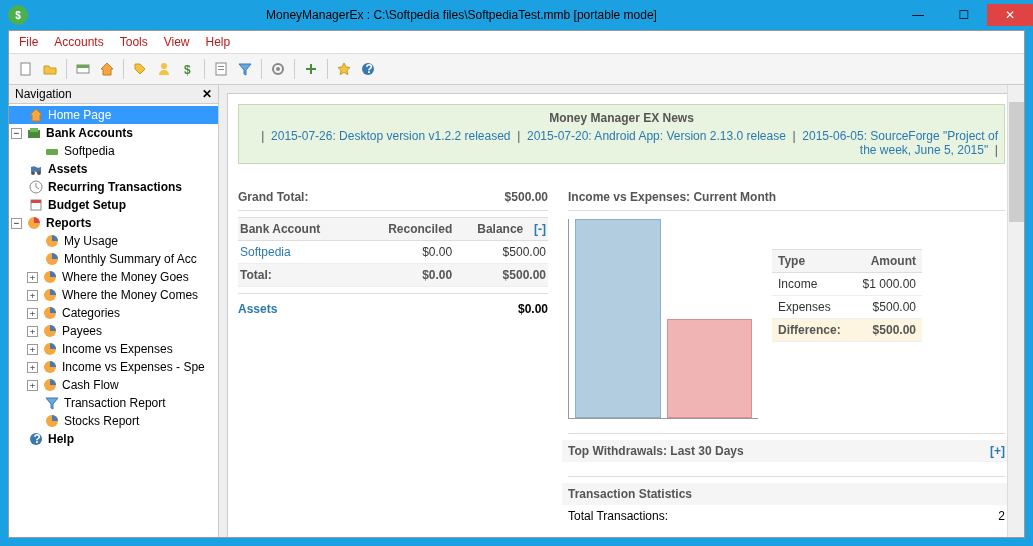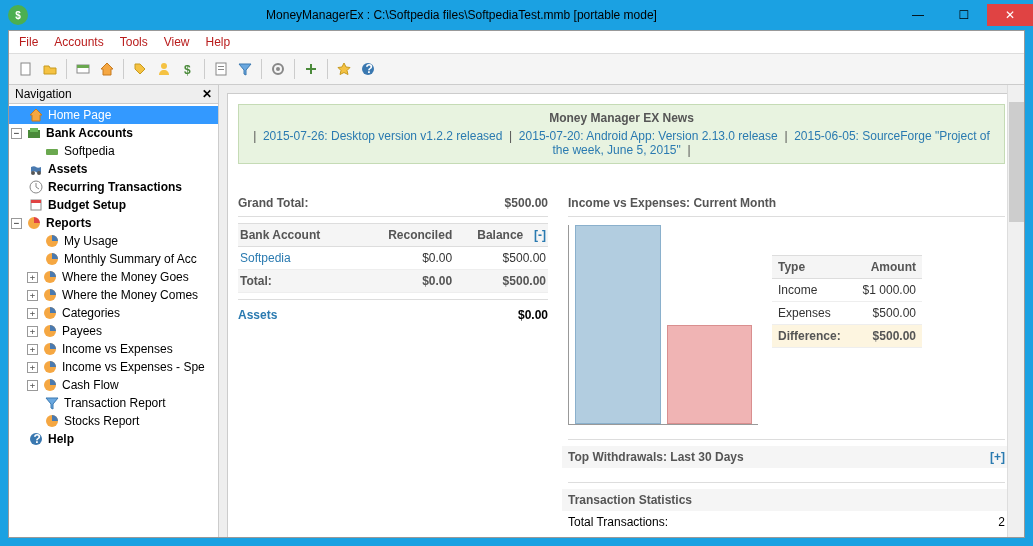--- a/index.html
+++ b/index.html
@@ -23,23 +23,23 @@
 .tree{flex:1;overflow:auto;padding:2px 0}
 .tree-item{display:flex;align-items:center;gap:4px;padding:1px 2px;white-space:nowrap;cursor:default}
 .tree-item.sel{background:#3399ff;color:#fff}
 .tree-item.bold{font-weight:bold}
 .exp{width:11px;height:11px;border:1px solid #999;display:inline-flex;align-items:center;justify-content:center;font-size:9px;line-height:1;color:#555;font-family:monospace;flex-shrink:0}
 .exp-sp{width:13px;display:inline-block;flex-shrink:0}
 .ticon{width:16px;height:16px;flex-shrink:0}
 .ind1{padding-left:18px}
 .content{flex:1;background:#eee;padding:8px;overflow:auto;position:relative}
 .content-inner{background:#fff;border:1px solid #ccc;padding:10px}
-.news{background:#e8f3e0;border:1px solid #c5dbb5;padding:6px;margin-bottom:26px}
+.news{background:#e8f3e0;border:1px solid #c5dbb5;padding:6px;margin-bottom:20px}
 .news-title{text-align:center;font-weight:bold;color:#555;margin-bottom:4px}
-.news-links{text-align:center;color:#555}
+.news-links{text-align:right;color:#555}
 .news-links a{color:#2a7ab0;text-decoration:none}
 .row2{display:flex;gap:20px}
 .col-left{width:310px}
 .col-right{flex:1}
 .section-title{font-weight:bold;color:#555;padding:6px 0;border-bottom:1px solid #ddd}
 .tot-row{display:flex;justify-content:space-between;padding:6px 0;border-bottom:1px solid #ddd}
 .tot-row b{color:#555}
 .tbl{width:100%;border-collapse:collapse;margin-top:6px}
 .tbl th{text-align:left;font-weight:bold;color:#555;padding:4px 2px;background:#f5f5f5;border-top:1px solid #ddd;border-bottom:1px solid #ddd}
 .tbl th.r,.tbl td.r{text-align:right}

